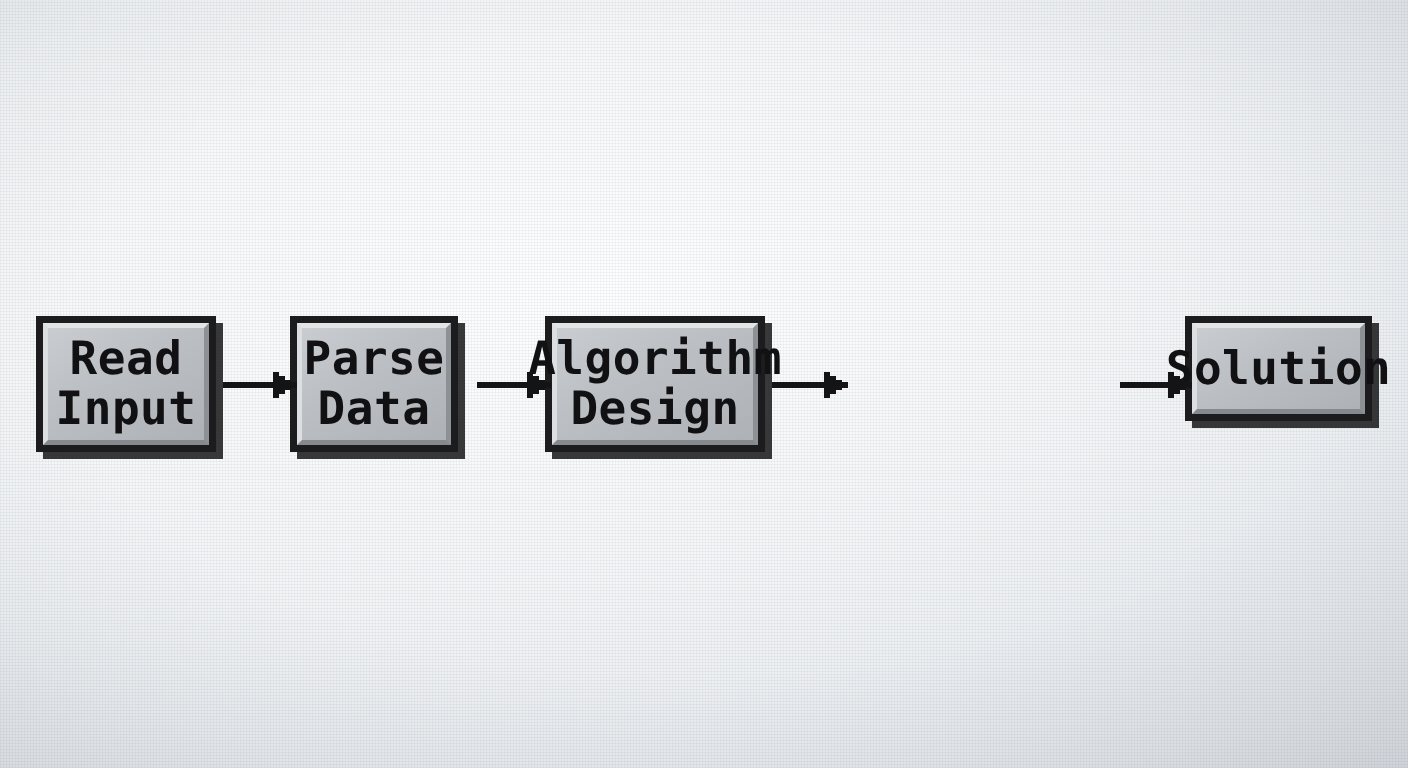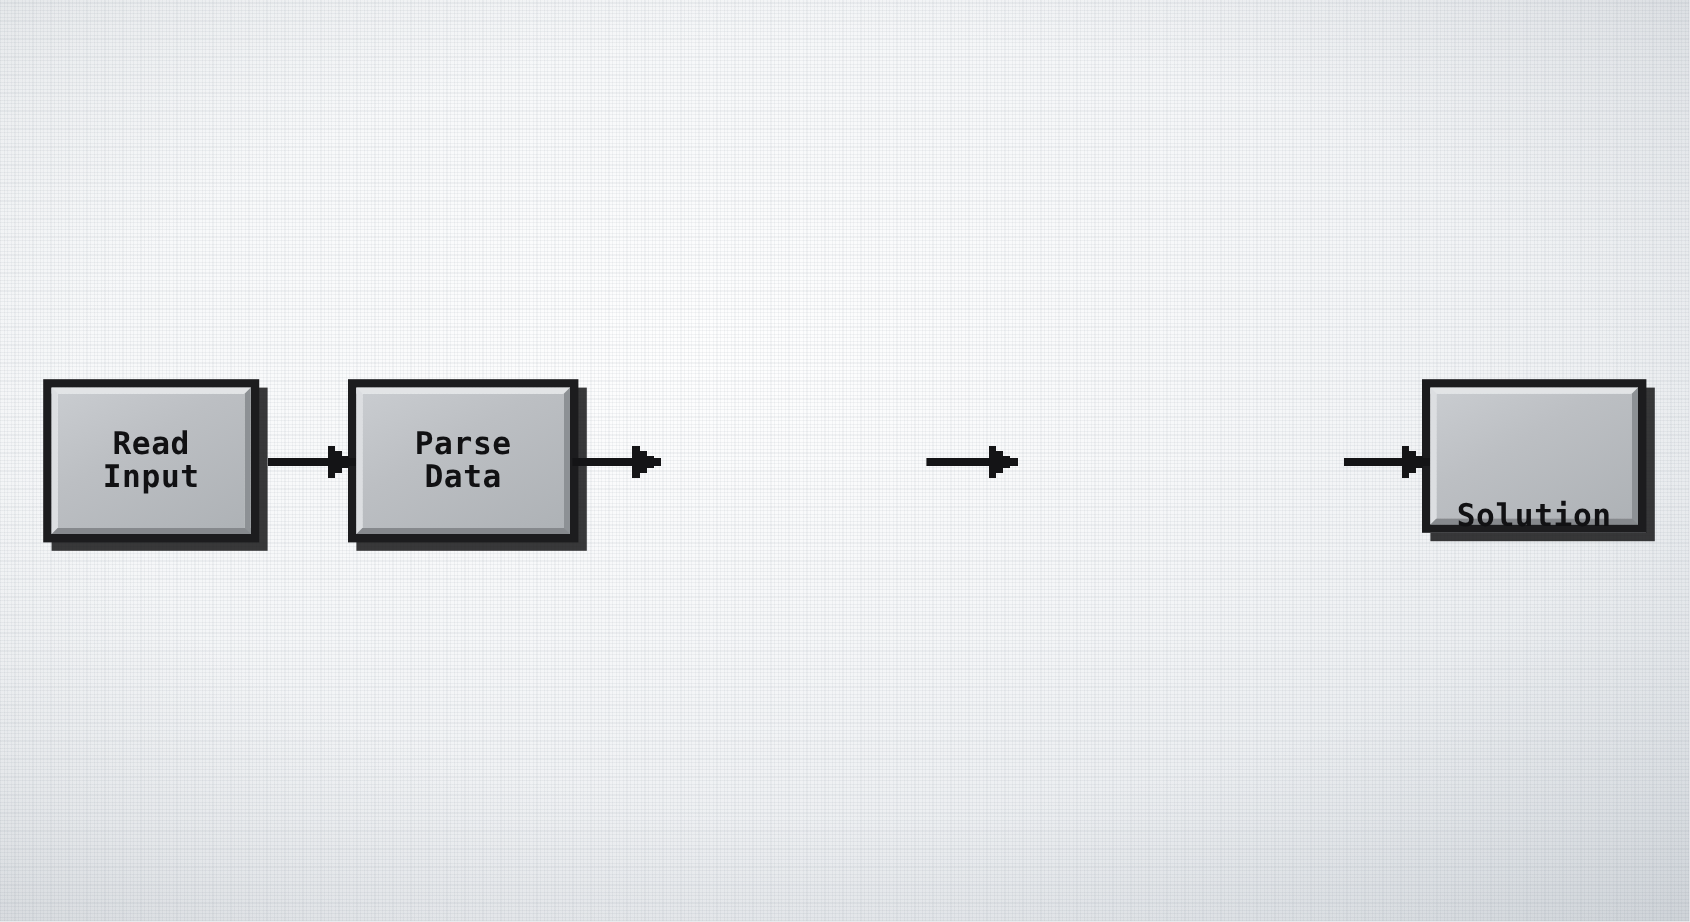--- a/index.html
+++ b/index.html
@@ -112,21 +112,21 @@
     border-bottom: 5px solid #a87f14;
   }
 
   .node .label {
     position: relative;
     z-index: 2;
     text-align: center;
     color: #111113;
     font-family: "DejaVu Sans Mono", "Liberation Mono", monospace;
     font-weight: 700;
-    font-size: 26px;
+    font-size: 46px;
     line-height: 1.08;
     letter-spacing: 0.5px;
     white-space: pre-line;
     -webkit-font-smoothing: none;
     text-rendering: geometricPrecision;
   }
 
   .node.gold .label { font-size: 37px; }
 
   
@@ -156,37 +156,43 @@
     <div class="connector" style="left:223px; top:368px; width:74px; height:34px;">
       <svg width="74" height="34" viewBox="0 0 37 17" shape-rendering="crispEdges">
         <rect x="0" y="7" width="26" height="3" fill="#141416"></rect>
         <rect x="25" y="2" width="3" height="13" fill="#141416"></rect>
         <rect x="28" y="4" width="3" height="9" fill="#141416"></rect>
         <rect x="31" y="6" width="3" height="5" fill="#141416"></rect>
         <rect x="34" y="7" width="3" height="3" fill="#141416"></rect>
       </svg>
     </div>
 
-    <div class="node gray" style="left:290px; top:316px; width:192px; height:136px;border-radius:30px;">
+    <div class="node gray" style="left:290px; top:316px; width:168px; height:136px;border-radius:30px;">
       <div class="frame"></div>
       <div class="fill"></div>
       <div class="label">Parse
 Data</div>
     </div>
 
     <div class="connector" style="left:477px; top:368px; width:75px; height:34px;">
       <svg width="75" height="34" viewBox="0 0 37.5 17" shape-rendering="crispEdges">
         <rect x="0" y="7" width="26" height="3" fill="#141416"></rect>
         <rect x="25" y="2" width="3" height="13" fill="#141416"></rect>
         <rect x="28" y="4" width="3" height="9" fill="#141416"></rect>
         <rect x="31" y="6" width="3" height="5" fill="#141416"></rect>
         <rect x="34" y="7" width="3" height="3" fill="#141416"></rect>
       </svg>
     </div>
 
+    <div class="node gray" style="left:545px; top:316px; width:220px; height:136px;">
+      <div class="frame"></div>
+      <div class="fill"></div>
+      <div class="label">Algorithm
+Design</div>
+    </div>
 
     <div class="connector" style="left:772px; top:368px; width:78px; height:34px;">
       <svg width="78" height="34" viewBox="0 0 39 17" shape-rendering="crispEdges">
         <rect x="0" y="7" width="27" height="3" fill="#141416"></rect>
         <rect x="26" y="2" width="3" height="13" fill="#141416"></rect>
         <rect x="29" y="4" width="3" height="9" fill="#141416"></rect>
         <rect x="32" y="6" width="3" height="5" fill="#141416"></rect>
         <rect x="35" y="7" width="3" height="3" fill="#141416"></rect>
       </svg>
     </div>
@@ -195,20 +201,20 @@
     <div class="connector" style="left:1120px; top:368px; width:72px; height:34px;">
       <svg width="72" height="34" viewBox="0 0 36 17" shape-rendering="crispEdges">
         <rect x="0" y="7" width="25" height="3" fill="#141416"></rect>
         <rect x="24" y="2" width="3" height="13" fill="#141416"></rect>
         <rect x="27" y="4" width="3" height="9" fill="#141416"></rect>
         <rect x="30" y="6" width="3" height="5" fill="#141416"></rect>
         <rect x="33" y="7" width="3" height="3" fill="#141416"></rect>
       </svg>
     </div>
 
-    <div class="node gray" style="left:1185px; top:316px; width:187px; height:128px;align-items:flex-end;">
+    <div class="node gray" style="left:1185px; top:316px; width:187px; height:105px;">
       <div class="frame"></div>
       <div class="fill"></div>
       <div class="label">Solution</div>
     </div>
 
   </div>
 </div>
 
 </body></html>

